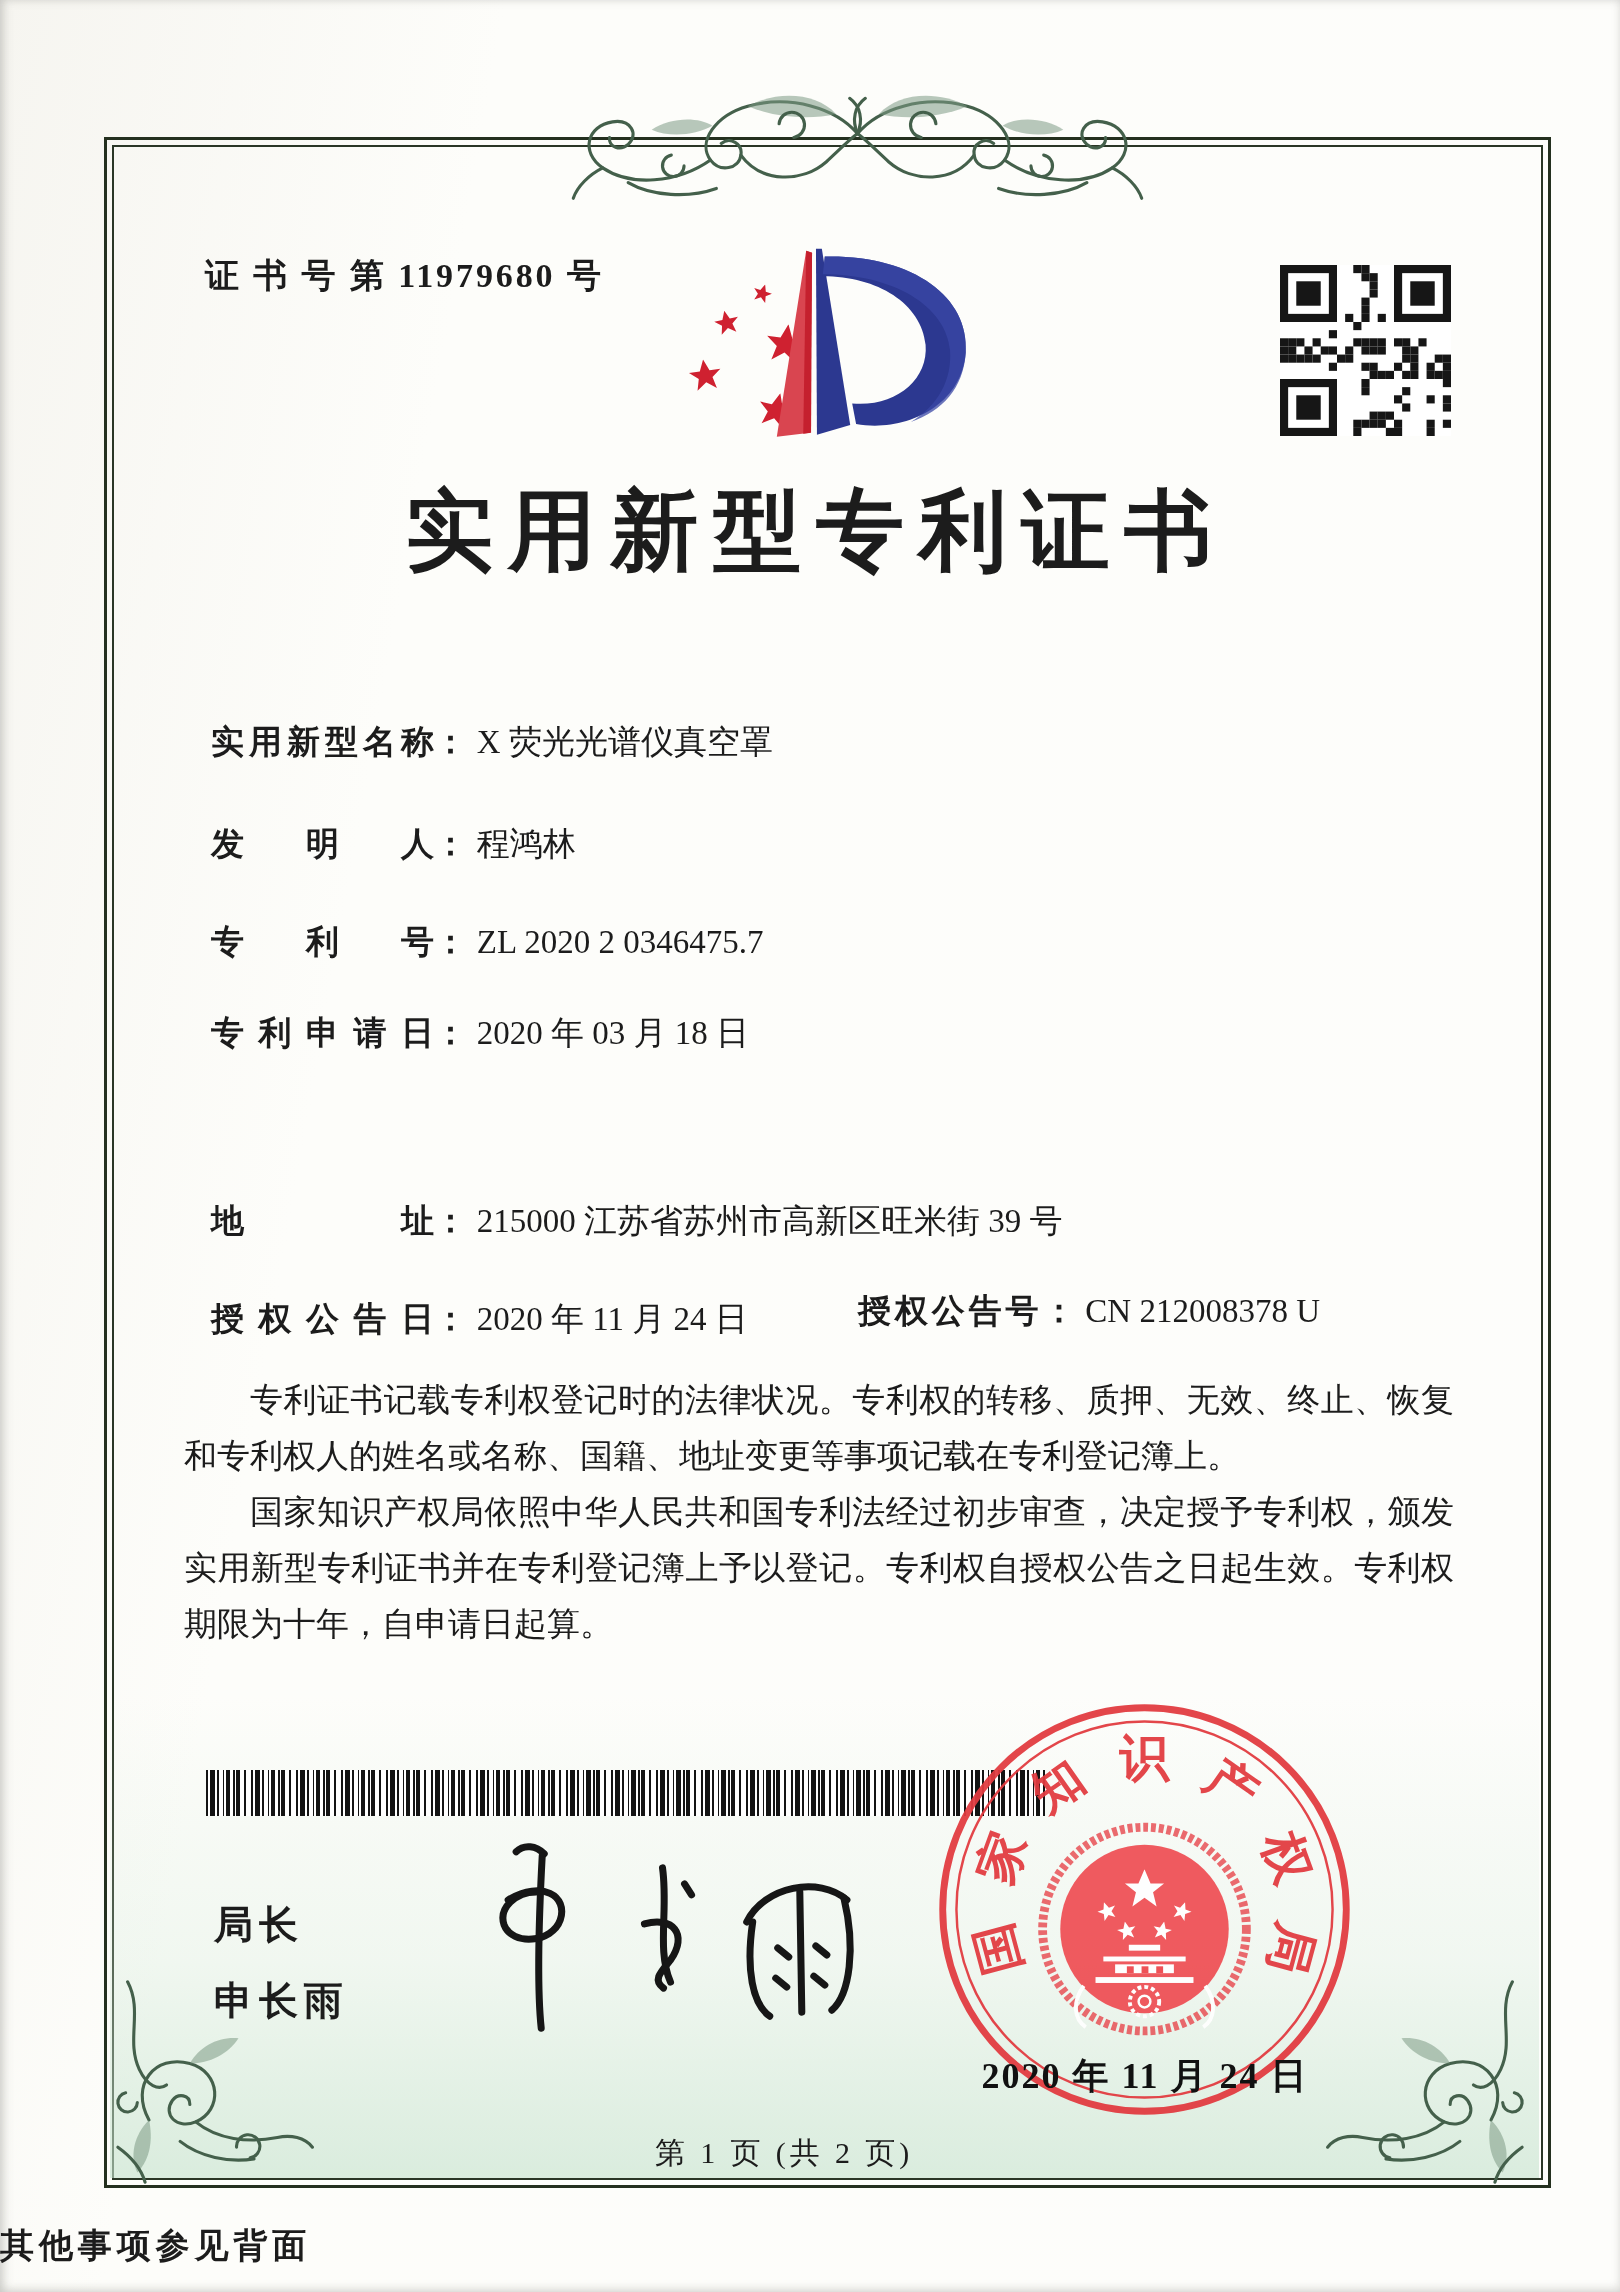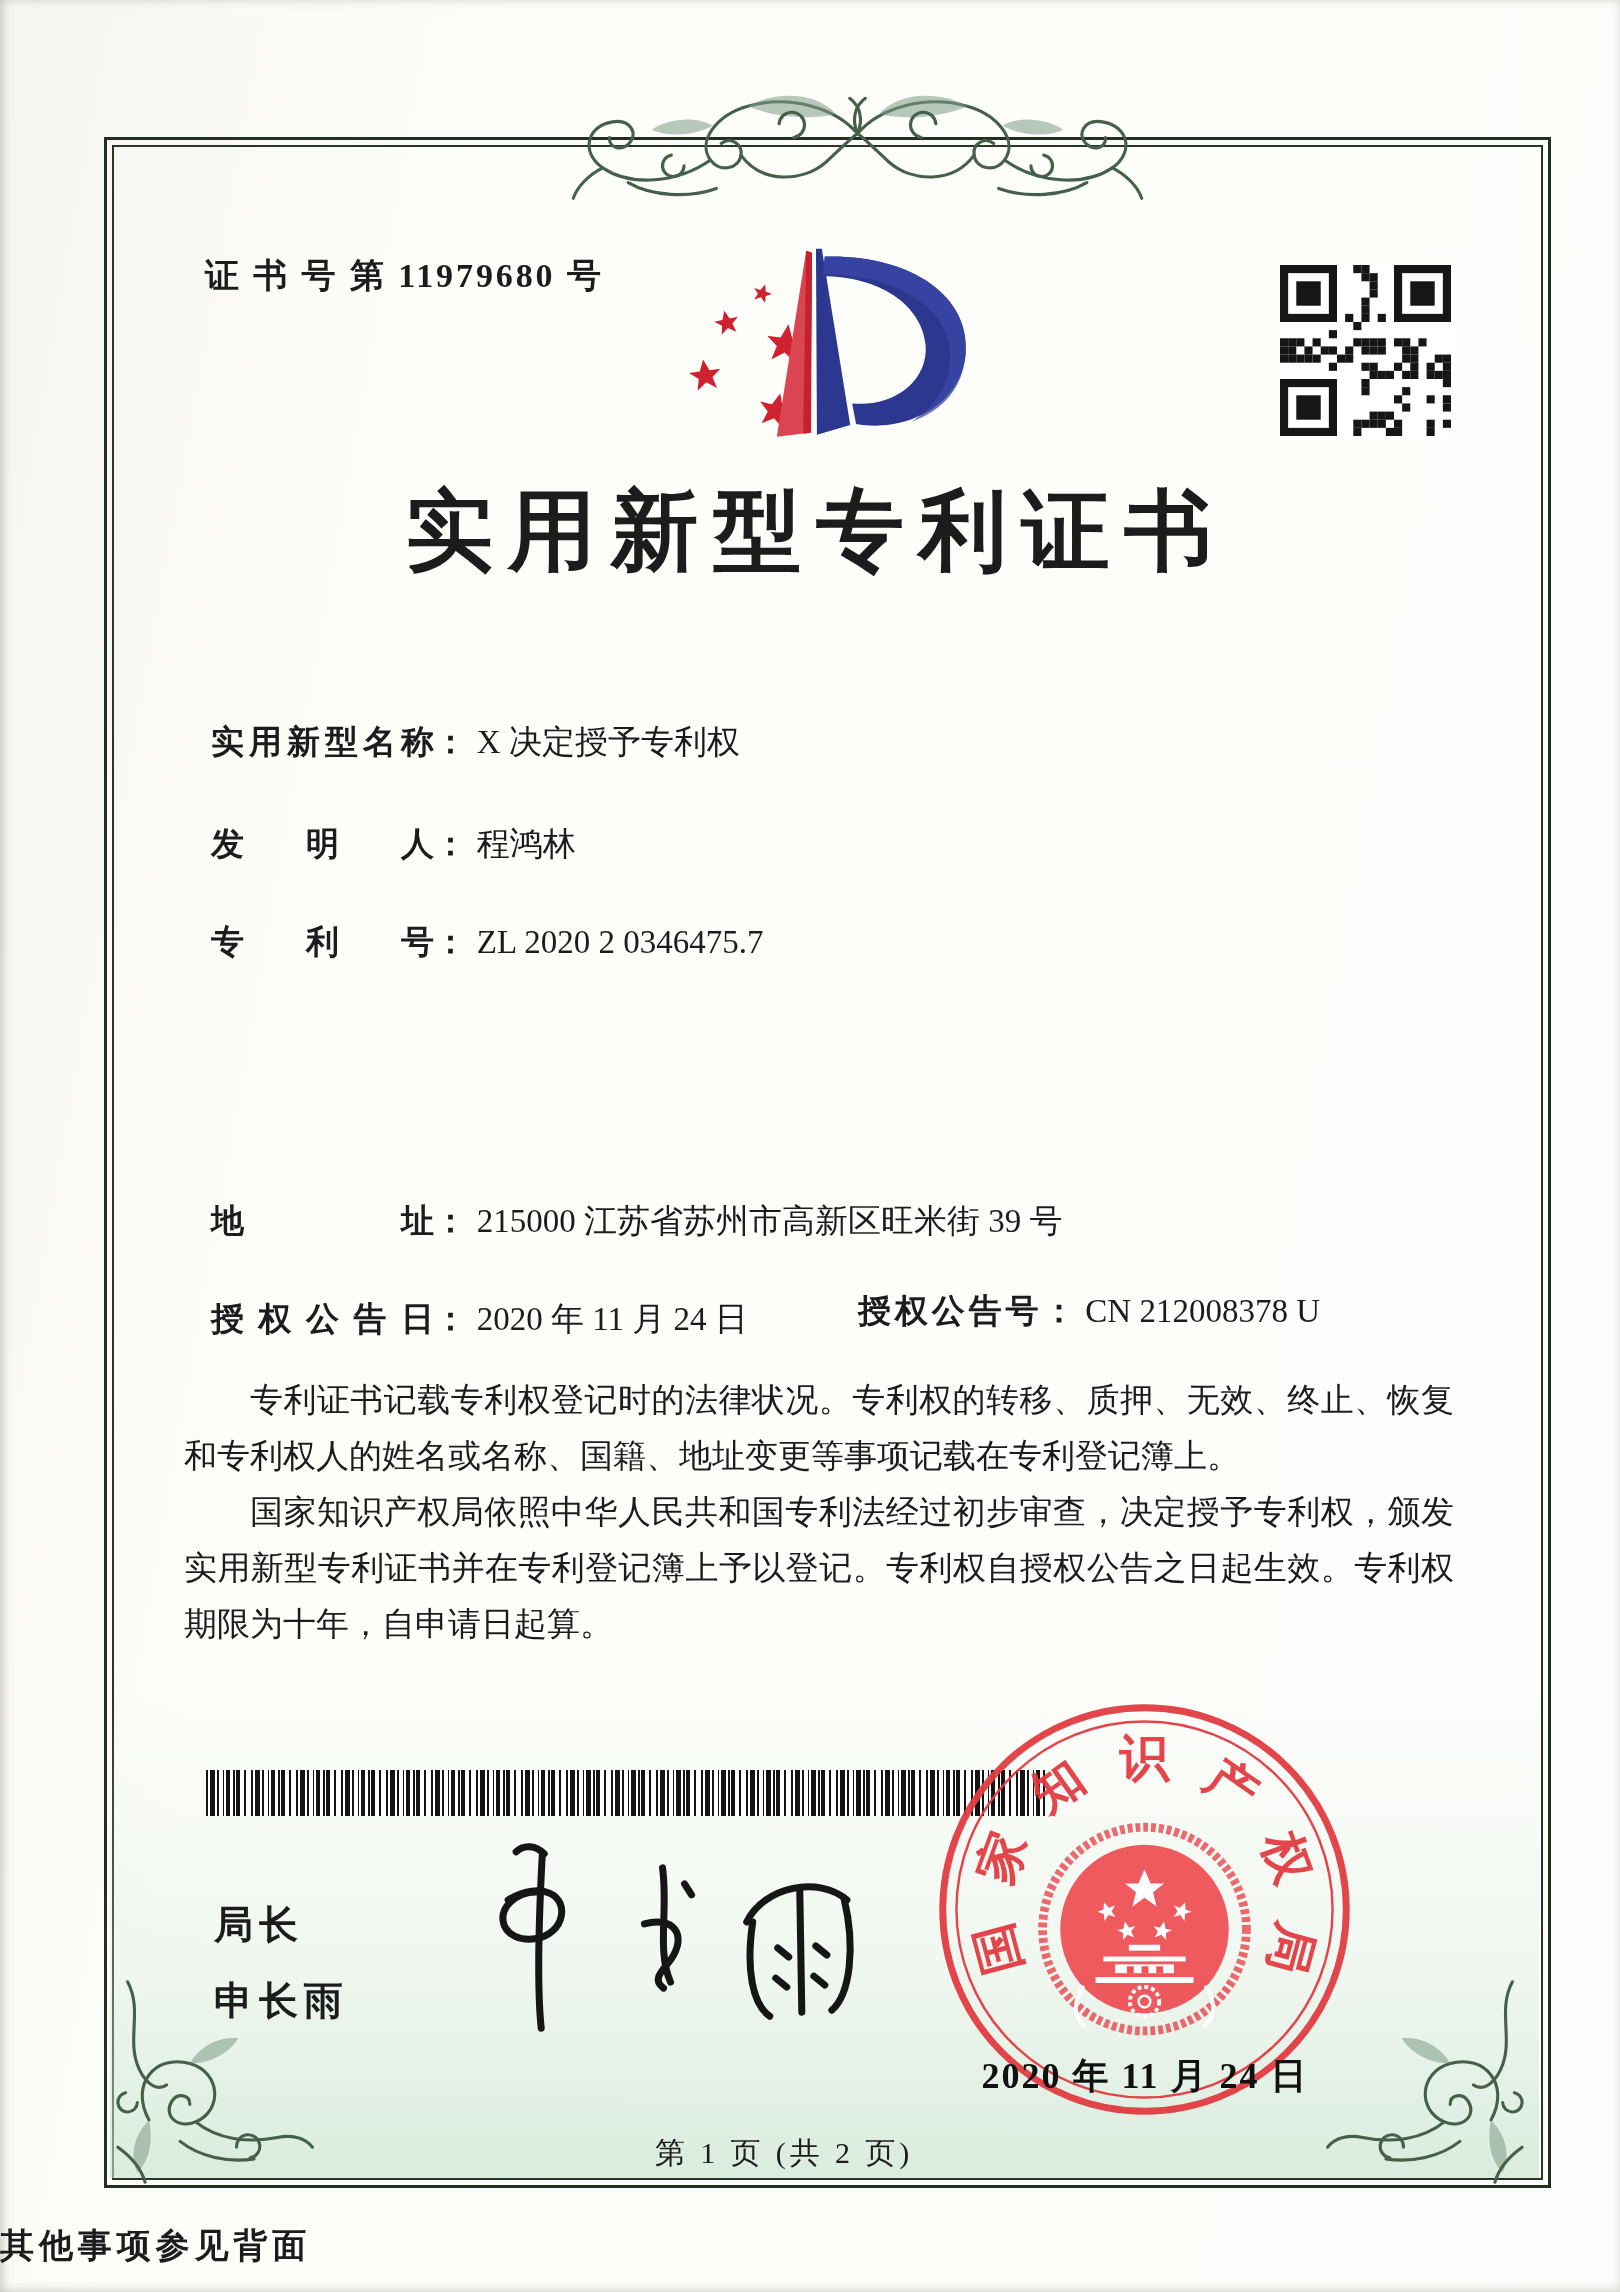--- a/index.html
+++ b/index.html
@@ -231,27 +231,30 @@
         <rect x="81" y="180" width="9" height="9" fill="#161616"></rect>
         <rect x="117" y="180" width="9" height="9" fill="#161616"></rect>
         <rect x="126" y="180" width="9" height="9" fill="#161616"></rect>
         <rect x="162" y="180" width="9" height="9" fill="#161616"></rect>
       </svg>
   </div>
 
   <h1 class="title">实用新型专利证书</h1>
 
   <div class="frow r1">
-    <span class="flabel">实用新型名称</span><span class="fcolon">：</span><span class="fvalue">X 决定授予专利权</span>
+    <span class="flabel">实用新型名称</span><span class="fcolon">：</span><span class="fvalue">X 荧光光谱仪真空罩</span>
   </div>
   <div class="frow r2">
     <span class="flabel">发明人</span><span class="fcolon">：</span><span class="fvalue">程鸿林</span>
   </div>
   <div class="frow r3">
     <span class="flabel">专利号</span><span class="fcolon">：</span><span class="fvalue">ZL 2020 2 0346475.7</span>
+  </div>
+  <div class="frow r4">
+    <span class="flabel">专利申请日</span><span class="fcolon">：</span><span class="fvalue">2020 年 03 月 18 日</span>
   </div>
   <div class="frow r6">
     <span class="flabel">地址</span><span class="fcolon">：</span><span class="fvalue">215000  江苏省苏州市高新区旺米街 39 号</span>
   </div>
   <div class="frow r7">
     <span class="flabel">授权公告日</span><span class="fcolon">：</span><span class="fvalue">2020 年 11 月 24 日</span>
     <span class="fcell2">
       <span class="flabel2">授权公告号</span><span class="fcolon">：</span><span class="fvalue">CN 212008378 U</span>
     </span>
   </div>

